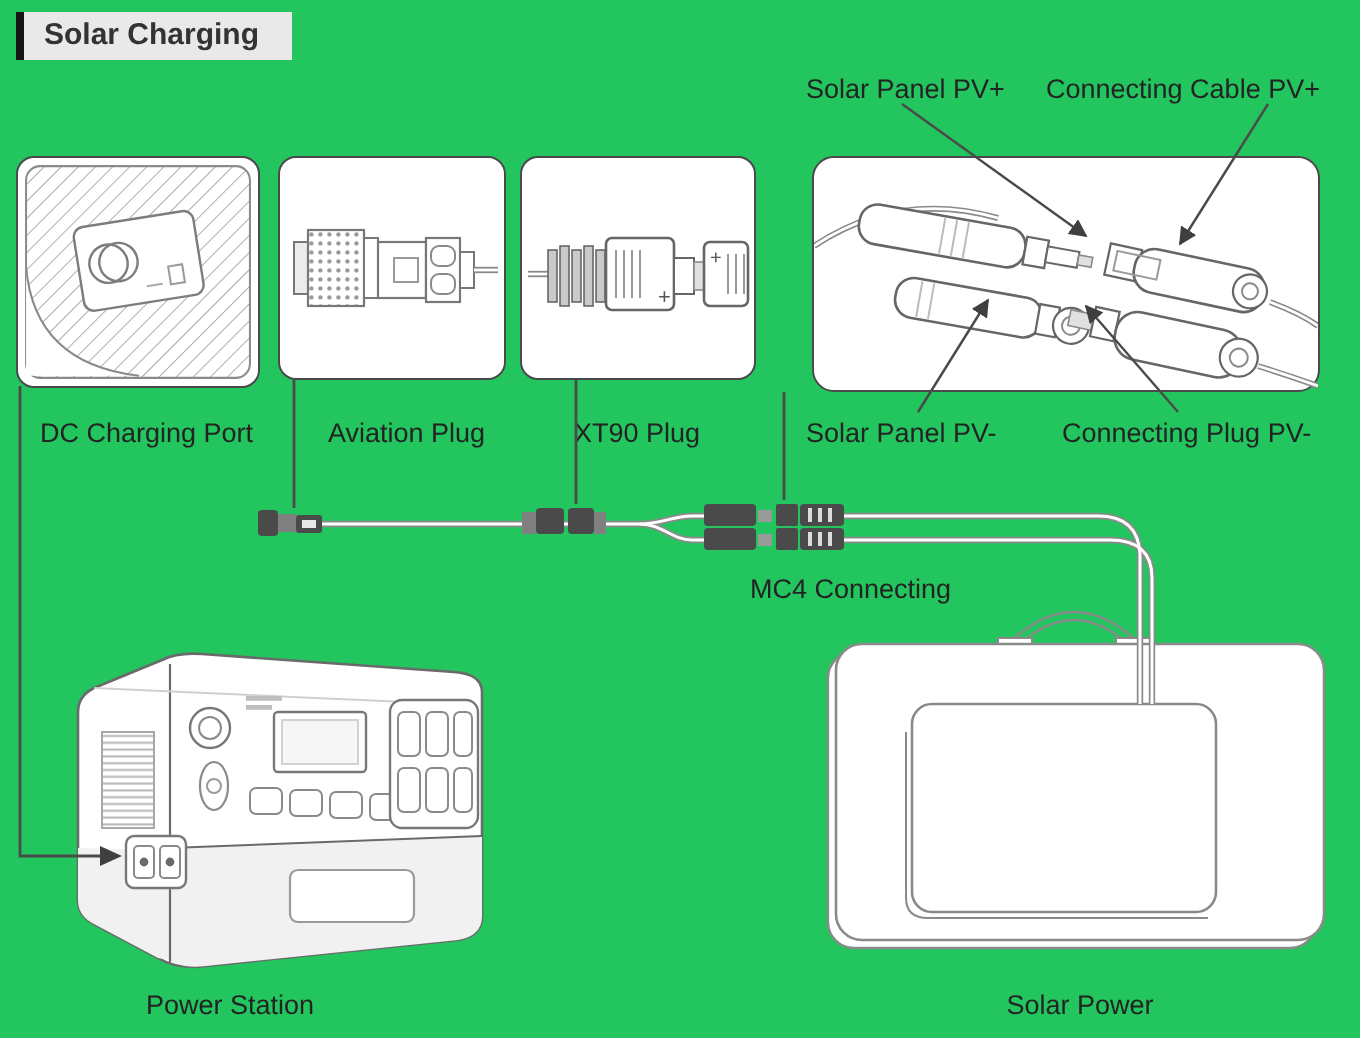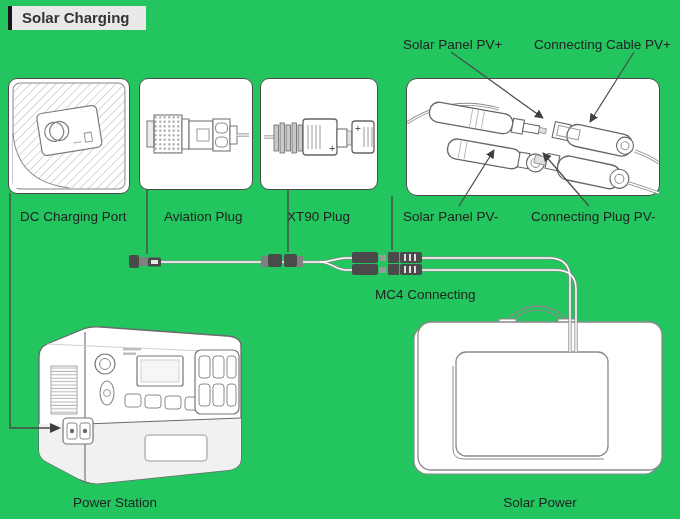--- a/index.html
+++ b/index.html
@@ -191,21 +191,21 @@
     <rect x="6" y="38" width="244" height="148" rx="13" fill="#ffffff" stroke="#8a8a8a" stroke-width="1.2"></rect>
     <rect x="10" y="34" width="244" height="148" rx="13" fill="#ffffff" stroke="#8a8a8a" stroke-width="1.3"></rect>
     <rect x="48" y="64" width="152" height="104" rx="10" fill="#ffffff" stroke="#8a8a8a" stroke-width="1.3"></rect>
     <path d="M45,78 V161 Q45,171 56,171 H196" fill="none" stroke="#8a8a8a" stroke-width="1"></path>
   </svg>
 
   <div class="label" style="left:20px;top:209px;">DC Charging Port</div>
   <div class="label" style="left:152px;top:209px;margin-left:12px;">Aviation Plug</div>
   <div class="label" style="left:287px;top:209px;">XT90 Plug</div>
   <div class="label" style="left:403px;top:37px;">Solar Panel PV+</div>
-  <div class="label" style="left:534px;top:37px;">Connecting Cable PV+</div>
+  <div class="label" style="left:523px;top:37px;">Connecting Cable PV+</div>
   <div class="label" style="left:403px;top:209px;">Solar Panel PV-</div>
   <div class="label" style="left:531px;top:209px;">Connecting Plug PV-</div>
   <div class="label" style="left:375px;top:287px;">MC4 Connecting</div>
   <div class="label center" style="left:60px;top:495px;width:110px;">Power Station</div>
   <div class="label center" style="left:487px;top:495px;width:106px;">Solar Power</div>
 
   <svg id="diagram-lines" width="680" height="519" viewBox="0 0 680 519">
     <defs>
       <marker id="arr" viewBox="0 0 10 10" refX="9" refY="5" markerWidth="7.5" markerHeight="7.5" orient="auto-start-reverse">
         <path d="M0,0 L10,5 L0,10 Z" fill="#3f3f3f"></path>

